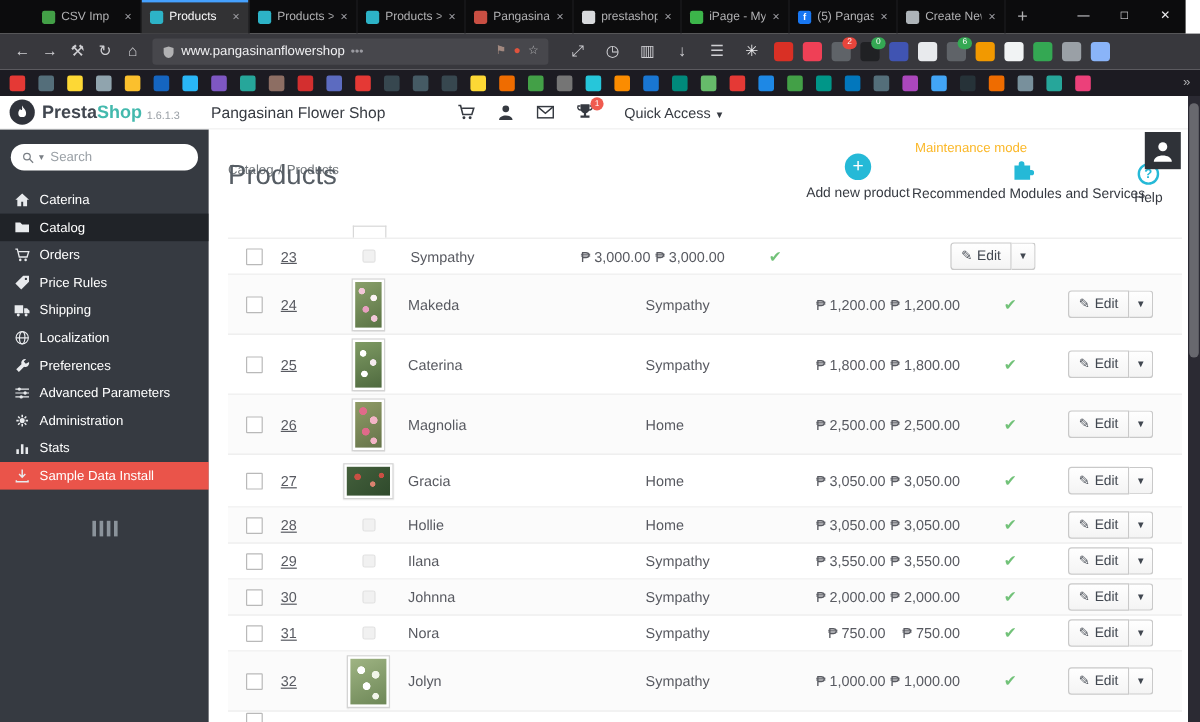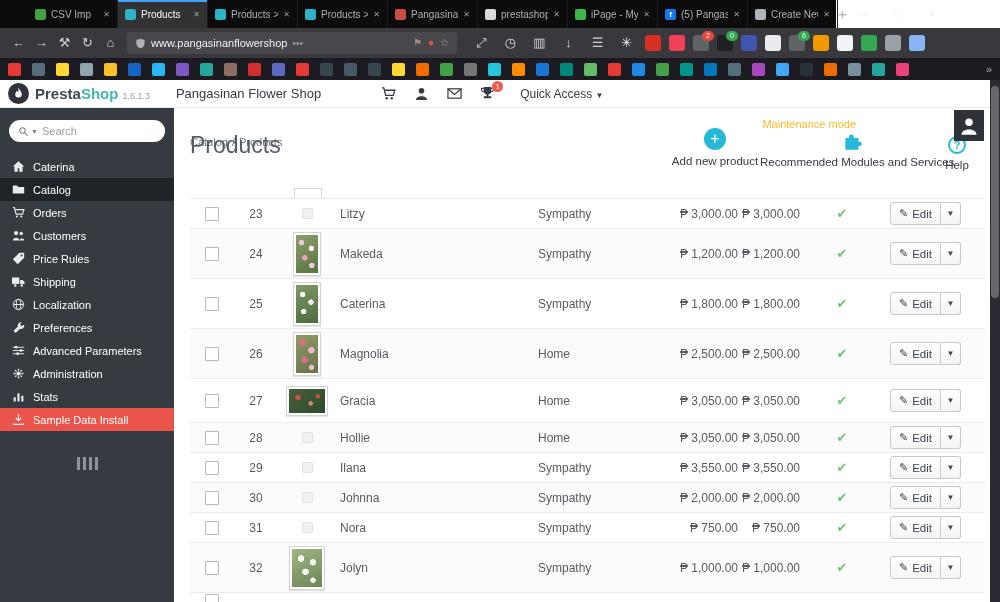--- a/index.html
+++ b/index.html
@@ -1,20 +1,20 @@
 <!DOCTYPE html>
 <html><head>
 <meta charset="utf-8">
 <style>
   html,body{margin:0;padding:0;}
   body{width:1000px;height:602px;overflow:hidden;position:relative;background:#fff;
        font-family:"Liberation Sans",sans-serif;}
 
   
-  .titlebar{position:absolute;left:0;top:0;width:836px;height:28px;background:#0c0c0d;display:flex;align-items:stretch;}
+  .titlebar{position:absolute;left:0;top:0;width:988px;height:28px;background:#0c0c0d;display:flex;align-items:stretch;}
   .tabs{display:flex;margin-left:28px;}
   .tab{width:90px;box-sizing:border-box;display:flex;align-items:center;gap:5px;padding:0 7px;
        font-size:10px;color:#b1b1b3;border-right:1px solid #1d1d1f;position:relative;overflow:hidden;}
   .tab.active{background:#323234;color:#f9f9fa;}
   .tab.active::before{content:"";position:absolute;left:0;top:0;right:0;height:2px;background:#45a1ff;}
   .favicon{width:11px;height:11px;border-radius:2px;flex:none;font-size:8px;line-height:11px;text-align:center;color:#fff;font-weight:bold;}
   .tab-title{flex:1;white-space:nowrap;overflow:hidden;}
   .tab-close{flex:none;font-size:8px;color:#9d9da2;}
   .newtab{width:28px;line-height:28px;text-align:center;color:#b1b1b3;font-size:15px;}
   .win-controls{margin-left:auto;display:flex;}
@@ -87,21 +87,21 @@
   .avatar svg{width:20px;height:20px;color:#fff;display:block;}
 
   
   .table-wrap{position:absolute;left:16px;top:77px;width:795px;}
   .partial-top{height:13px;border-bottom:1px solid #ececec;position:relative;}
   .partial-top .imgbit{position:absolute;left:104px;bottom:0;width:26px;height:9px;border:1px solid #d8d8d8;border-bottom:none;background:#fff;}
   .trow{display:flex;align-items:center;border-bottom:1px solid #ececec;font-size:12px;color:#585a61;box-sizing:border-box;}
   .trow.alt{background:#fbfbfb;}
   .c-check{width:44px;display:flex;justify-content:center;flex:none;}
   .cb{width:12px;height:12px;border:1px solid #b9b9b9;background:#fff;border-radius:1px;}
-  .c-id{width:44px;text-align:center;flex:none;}
+  .c-id{width:44px;text-align:left;flex:none;text-decoration:underline;}
   .c-img{width:58px;display:flex;justify-content:center;align-items:center;flex:none;}
   .c-name{width:196px;padding-left:4px;box-sizing:border-box;flex:none;}
   .c-cat{width:130px;padding-left:6px;box-sizing:border-box;flex:none;}
   .c-base{width:76px;text-align:right;flex:none;}
   .c-final{width:62px;text-align:right;flex:none;}
   .c-status{width:84px;text-align:center;flex:none;}
   .check{color:#72c279;font-size:13px;}
   .c-act{flex:1;display:flex;justify-content:center;padding-right:18px;}
   .imgph{width:9px;height:9px;background:#f1f1f1;border:1px solid #e2e2e2;border-radius:2px;}
   .thumbwrap{background:#fff;border:1px solid #d4d4d4;padding:2px;box-shadow:0 1px 1px rgba(0,0,0,.1);display:inline-block;}
@@ -356,30 +356,20 @@
             <path fill="none" stroke="currentColor" stroke-width="1.4" d="M1 2h2l2 8h8l1.7-5.5H4.4"></path>
             <circle cx="6" cy="13" r="1.3" fill="currentColor"></circle>
             <circle cx="11.5" cy="13" r="1.3" fill="currentColor"></circle>
           </svg>
         </span>
         <span class="mi-label">Orders</span>
       </div>
       <div class="menu-item">
         <span class="mi-ic">
           <svg viewBox="0 0 16 16">
-            <circle cx="5" cy="5" r="2.6" fill="currentColor"></circle>
-            <circle cx="11.4" cy="5.6" r="2.1" fill="currentColor"></circle>
-            <path fill="currentColor" d="M1 14c0-4.2 8-4.2 8 0zM9.2 14c.5-3.2 5.8-3 5.8 0z"></path>
-          </svg>
-        </span>
-        <span class="mi-label">Customers</span>
-      </div>
-      <div class="menu-item">
-        <span class="mi-ic">
-          <svg viewBox="0 0 16 16">
             <path fill="currentColor" d="M1 9l8-8h6v6l-8 8z"></path>
             <circle cx="11.8" cy="4.2" r="1.2" fill="#363a41"></circle>
           </svg>
         </span>
         <span class="mi-label">Price Rules</span>
       </div>
       <div class="menu-item">
         <span class="mi-ic">
           <svg viewBox="0 0 16 16">
             <path fill="currentColor" d="M0 3h9v8H0z"></path>
@@ -495,21 +485,20 @@
     </div>
     <div id="rows">
         <div class="trow" style="height: 30px;">
           <div class="c-check">
             <span class="cb"></span>
           </div>
           <div class="c-id">23</div>
           <div class="c-img">
             <span class="imgph"></span>
           </div>
-          <div class="c-name">Litzy</div>
           <div class="c-cat">Sympathy</div>
           <div class="c-base">₱ 3,000.00</div>
           <div class="c-final">₱ 3,000.00</div>
           <div class="c-status"><span class="check">✔</span></div>
           <div class="c-act">
             <div class="splitbtn">
               <button class="btn-edit">
                 <span class="pencil">✎</span>
                 <span>Edit</span>
               </button>

